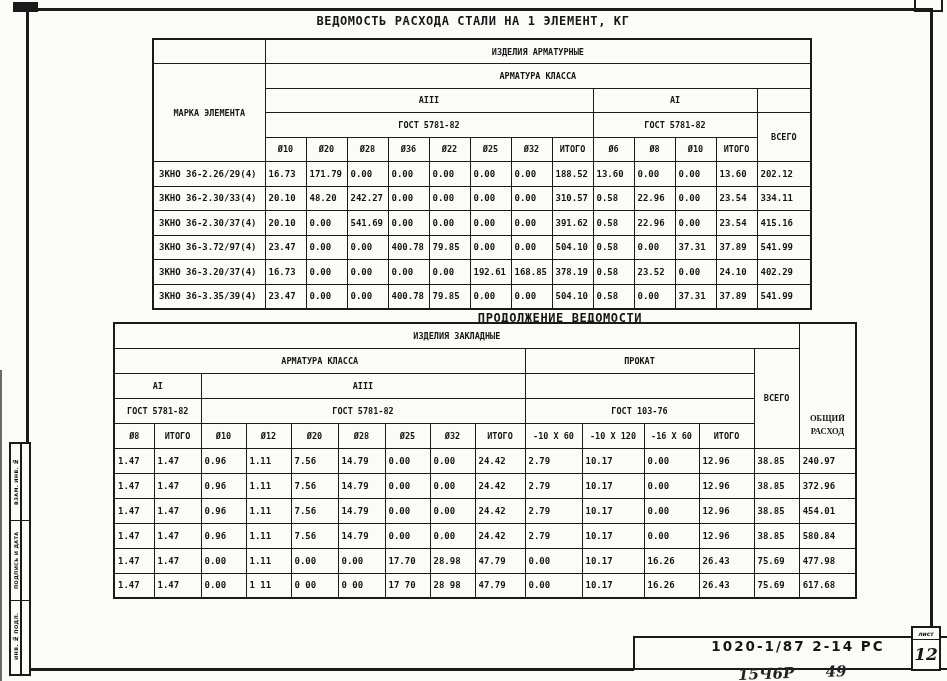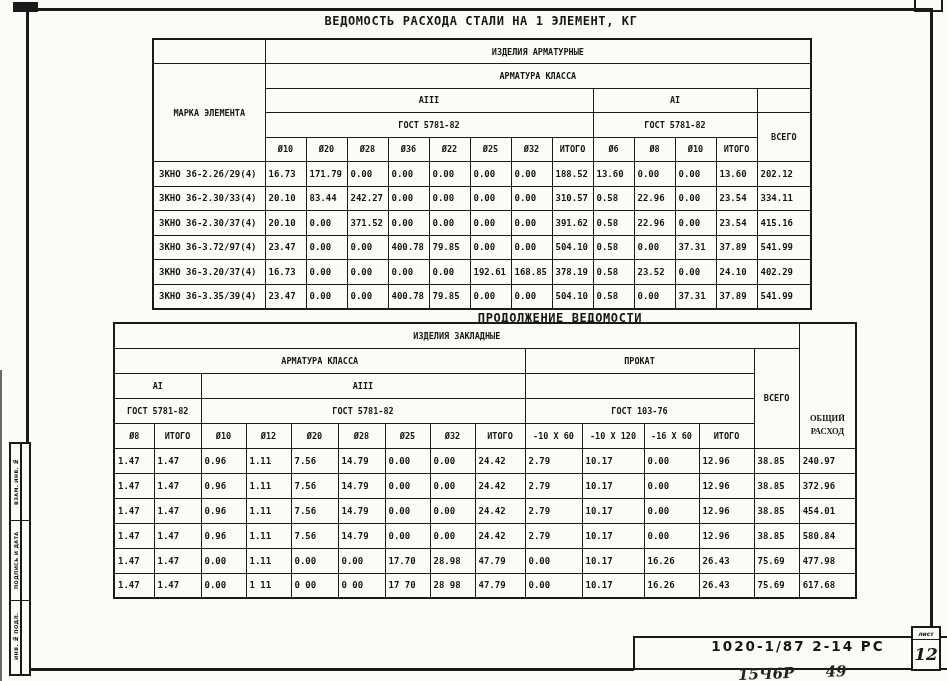--- a/index.html
+++ b/index.html
@@ -81,21 +81,21 @@
 <div>
 
   <div class="blob"></div>
   <div class="ln" style="left:25px;top:8px;width:908px;height:2.5px"></div>
   <div class="ln" style="left:26px;top:8px;width:2.5px;height:663px"></div>
   <div class="ln" style="left:930px;top:8px;width:2.5px;height:622px"></div>
   <div class="ln" style="left:26px;top:668px;width:608px;height:2.5px"></div>
   <div class="trb"></div>
   <div class="edge"></div>
 
-  <div class="sheet-title" style="left:152px;top:14px;width:658px">ВЕДОМОСТЬ РАСХОДА СТАЛИ НА 1 ЭЛЕМЕНТ, КГ</div>
+  <div class="sheet-title" style="left:144px;top:14px;width:658px">ВЕДОМОСТЬ РАСХОДА СТАЛИ НА 1 ЭЛЕМЕНТ, КГ</div>
   <table id="t1" class="tbl" style="left:152px;top:38px;width:658px">
     <colgroup id="t1cols">
         <col style="width: 112px;">
         <col style="width: 41px;">
         <col style="width: 41px;">
         <col style="width: 41px;">
         <col style="width: 41px;">
         <col style="width: 41px;">
         <col style="width: 41px;">
         <col style="width: 41px;">
@@ -151,38 +151,38 @@
           <td class="num">188.52</td>
           <td class="num">13.60</td>
           <td class="num">0.00</td>
           <td class="num">0.00</td>
           <td class="num">13.60</td>
           <td class="num">202.12</td>
         </tr>
         <tr>
           <td class="mark">ЗКНО 36-2.30/33(4)</td>
           <td class="num">20.10</td>
-          <td class="num">83.44</td>
+          <td class="num">48.20</td>
           <td class="num">242.27</td>
           <td class="num">0.00</td>
           <td class="num">0.00</td>
           <td class="num">0.00</td>
           <td class="num">0.00</td>
           <td class="num">310.57</td>
           <td class="num">0.58</td>
           <td class="num">22.96</td>
           <td class="num">0.00</td>
           <td class="num">23.54</td>
           <td class="num">334.11</td>
         </tr>
         <tr>
           <td class="mark">ЗКНО 36-2.30/37(4)</td>
           <td class="num">20.10</td>
           <td class="num">0.00</td>
-          <td class="num">371.52</td>
+          <td class="num">541.69</td>
           <td class="num">0.00</td>
           <td class="num">0.00</td>
           <td class="num">0.00</td>
           <td class="num">0.00</td>
           <td class="num">391.62</td>
           <td class="num">0.58</td>
           <td class="num">22.96</td>
           <td class="num">0.00</td>
           <td class="num">23.54</td>
           <td class="num">415.16</td>

